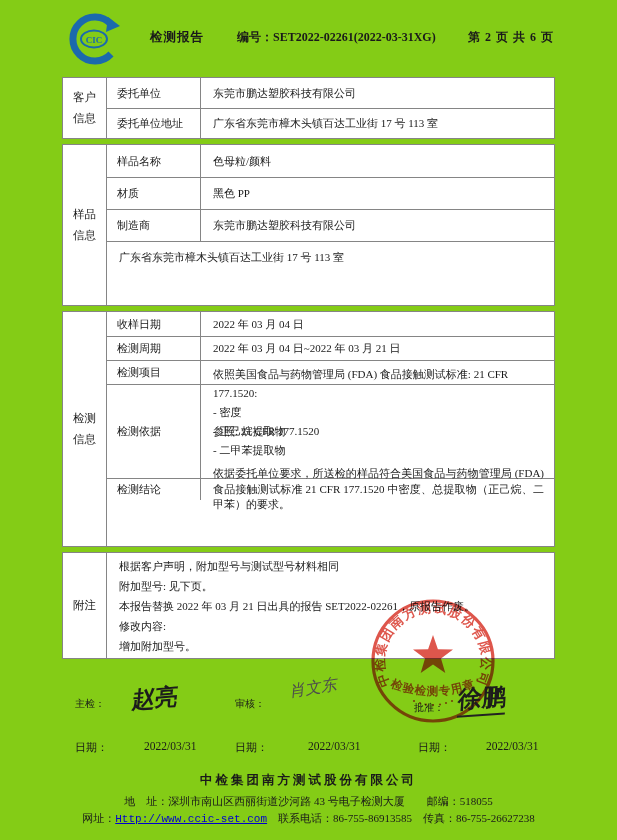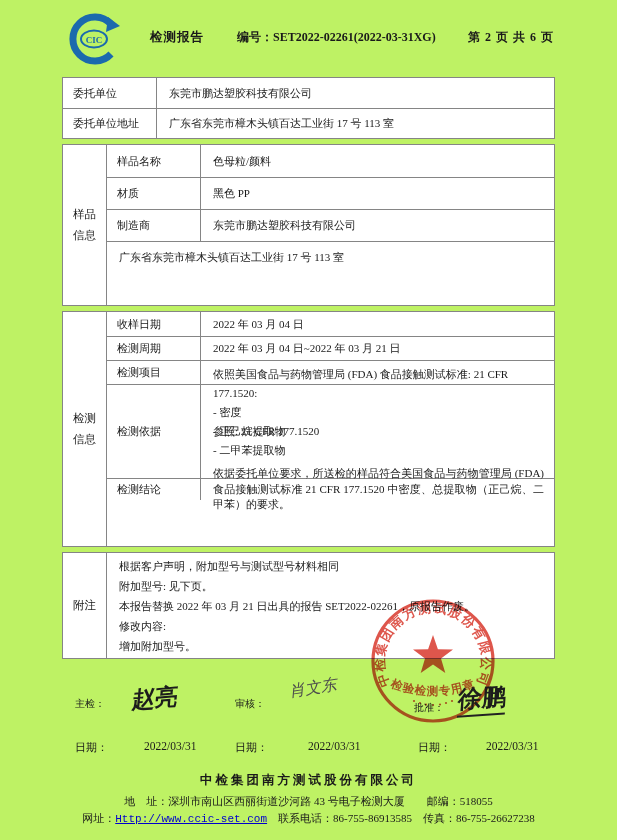--- a/index.html
+++ b/index.html
@@ -1,18 +1,18 @@
 <!DOCTYPE html>
 <html><head>
 <meta charset="utf-8">
 <style>
   * { margin:0; padding:0; box-sizing:border-box; }
   html,body { background:#ffffff; }
   body { font-family:"Liberation Serif","DejaVu Serif",serif; color:#1a1a1a; }
-  .page { position:relative; width:617px; height:840px; background:#bef264; overflow:hidden; }
+  .page { position:relative; width:617px; height:840px; background:#84cc16; overflow:hidden; }
 
   
   .logo { position:absolute; left:64px; top:13px; width:64px; height:52px; }
   .hdr-title { position:absolute; left:150px; top:29px; font-size:12.5px; font-weight:bold; letter-spacing:1px; }
   .hdr-no { position:absolute; left:237px; top:29px; font-size:12px; font-weight:bold; }
   .hdr-page { position:absolute; left:468px; top:29px; font-size:12px; font-weight:bold; letter-spacing:1px; }
 
   
   .block { position:absolute; left:62px; width:493px; border:1px solid #858585; display:flex; background:#fff; }
   .group-cell { width:44px; border-right:1px solid #858585; display:flex; align-items:center; justify-content:center; text-align:center; font-size:11.5px; line-height:21px; padding:2px 9px; }
@@ -66,20 +66,21 @@
     <path d="M47 11 A 22 22 0 1 0 47 41" fill="none" stroke="#1b6aad" stroke-width="7"></path>
     <polygon points="44,4 56,13 42,19" fill="#1b6aad"></polygon>
     <ellipse cx="30" cy="26" rx="13" ry="8.5" fill="none" stroke="#1b6aad" stroke-width="2"></ellipse>
     <text x="30" y="30" text-anchor="middle" font-size="9" font-weight="bold" fill="#1b6aad" font-family="Liberation Serif, serif">CIC</text>
   </svg>
   <div class="hdr-title">检测报告</div>
   <div class="hdr-no"><span>编号：</span><span>SET2022-02261(2022-03-31XG)</span></div>
   <div class="hdr-page">第 2 页 共 6 页</div>
 
   <div class="block" id="block-customer">
+    <div class="group-cell">客户信息</div>
     <div class="rows">
       <div class="row">
         <div class="cell-label">委托单位</div>
         <div class="cell-value">东莞市鹏达塑胶科技有限公司</div>
       </div>
       <div class="row">
         <div class="cell-label">委托单位地址</div>
         <div class="cell-value">广东省东莞市樟木头镇百达工业街 17 号 113 室</div>
       </div>
     </div>

